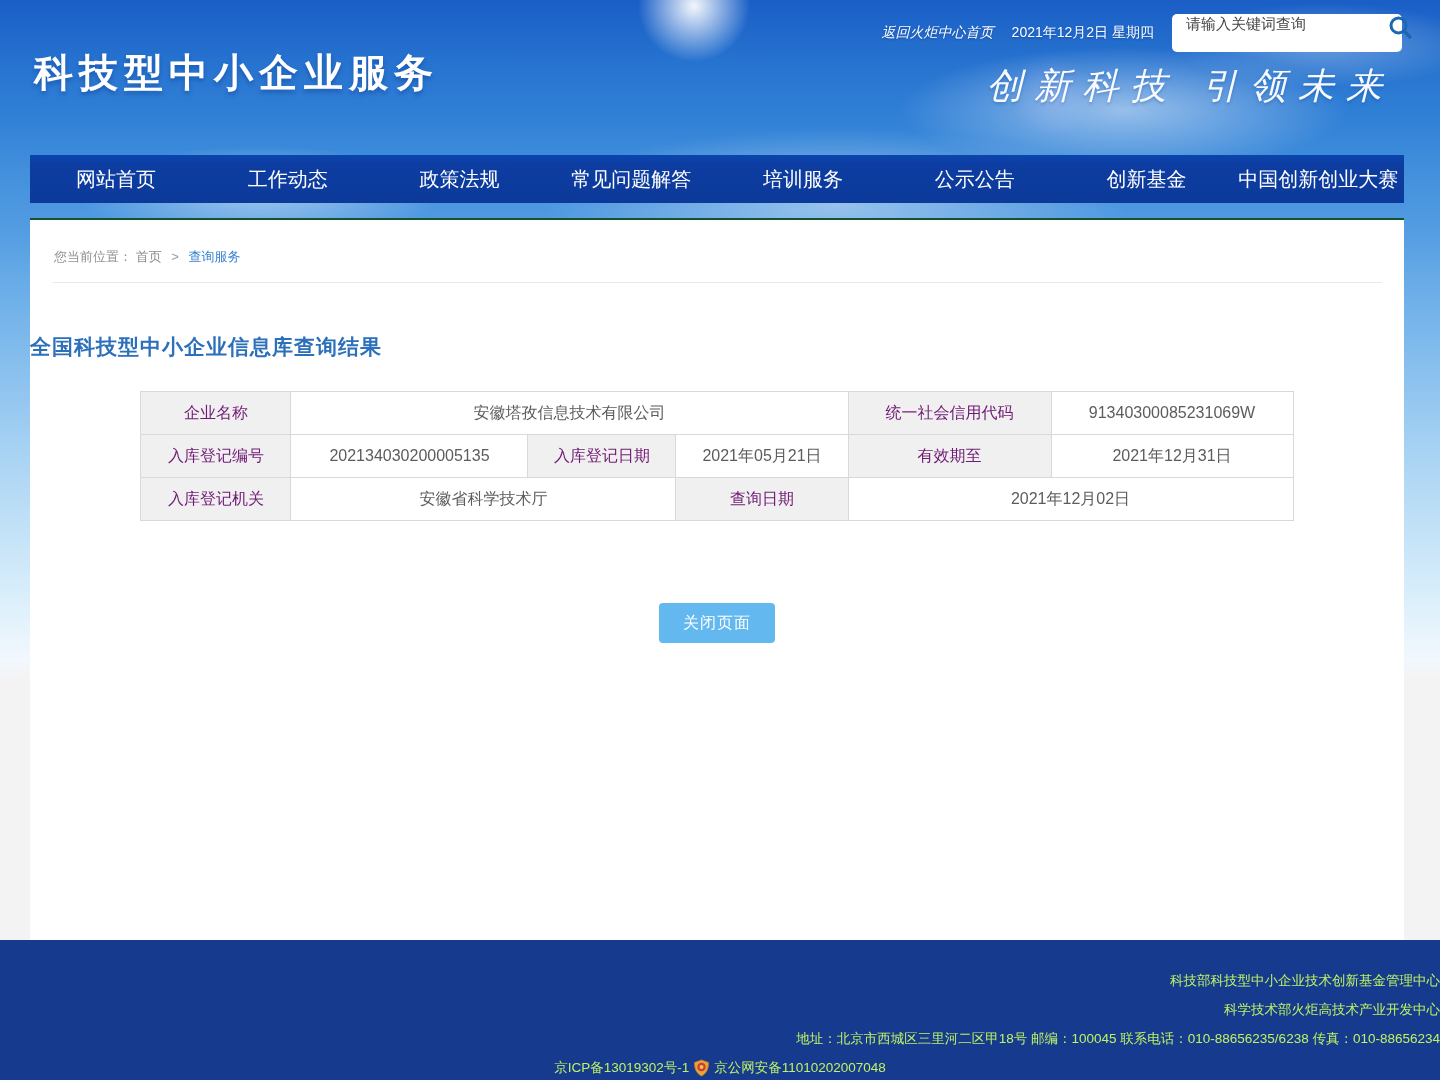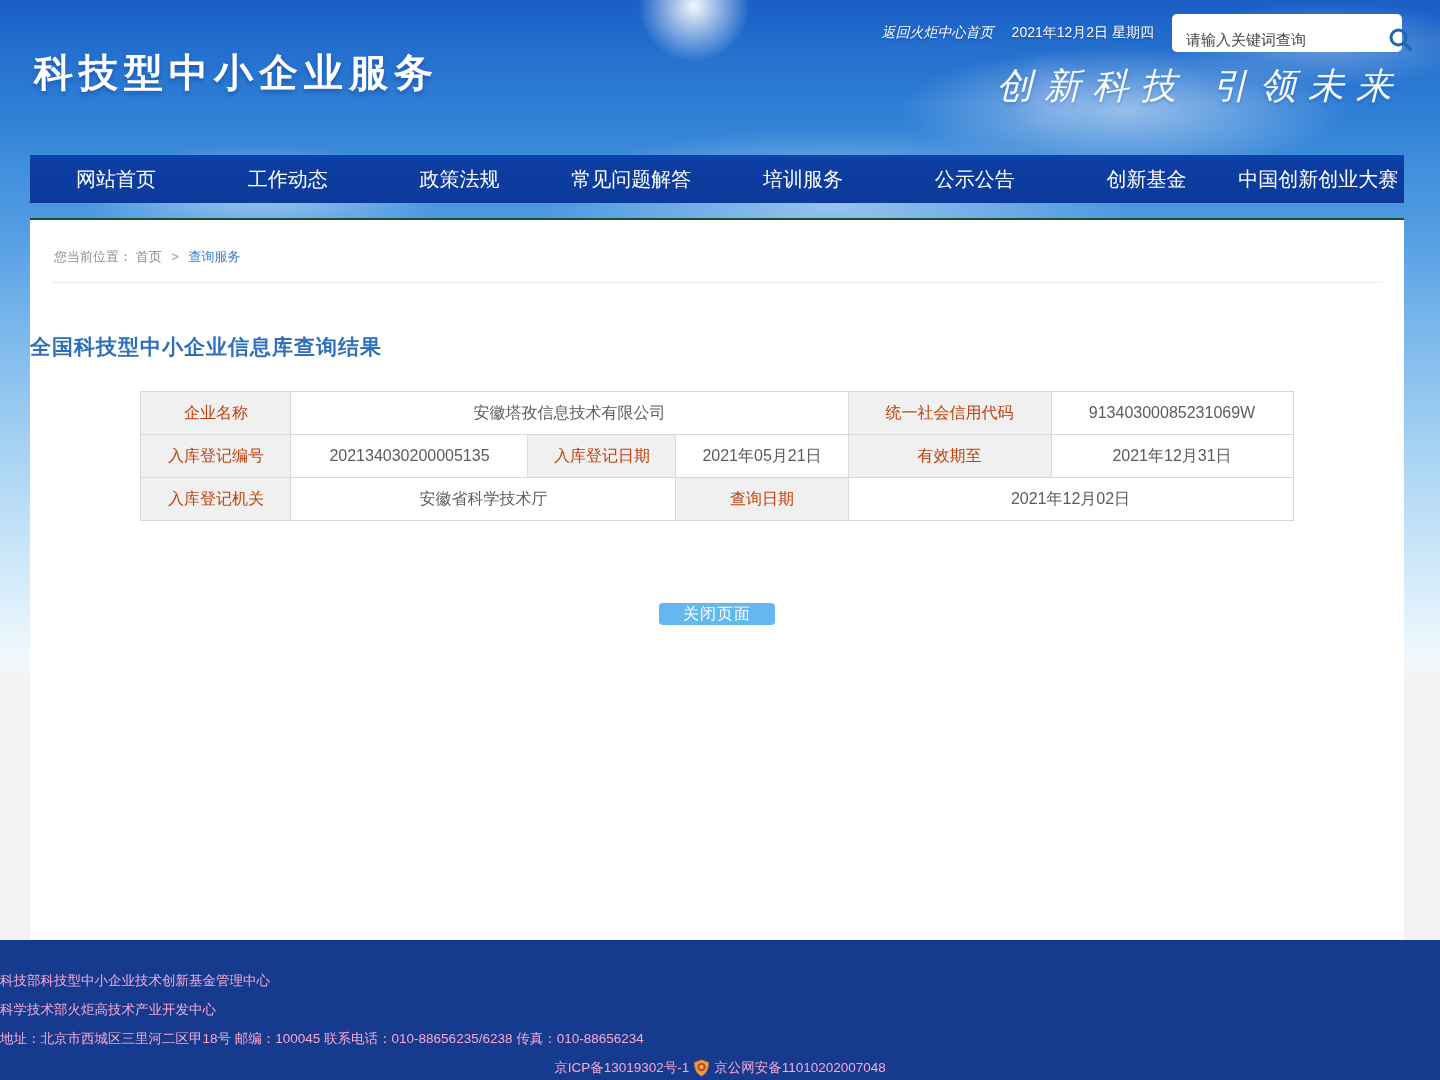--- a/index.html
+++ b/index.html
@@ -12,42 +12,42 @@
       radial-gradient(ellipse 260px 70px at 18% 195px, rgba(255,255,255,.45), rgba(255,255,255,0) 70%),
       radial-gradient(ellipse 420px 110px at 58% 205px, rgba(255,255,255,.42), rgba(255,255,255,0) 70%),
       radial-gradient(ellipse 220px 60px at 92% 45px, rgba(255,255,255,.30), rgba(255,255,255,0) 70%),
       radial-gradient(circle 60px at 73% 95px, rgba(210,190,255,.18), rgba(210,190,255,0) 70%),
       linear-gradient(180deg,#1a5ec6 0px,#2672cf 60px,#3181d7 120px,#428fdc 170px,#509ae1 220px,#6fb0e9 300px,#a7d2f3 450px,#dbeffb 600px,#f2f8fd 660px,#f3f3f3 681px,#f3f3f3 100%);
   }
   
   .topbar{position:absolute;top:14px;right:38px;display:flex;align-items:center;gap:18px;z-index:5;}
   .topbar .txt{color:#fff;font-size:14px;text-shadow:0 1px 2px rgba(0,40,110,.4);white-space:nowrap;}
   .topbar .txt.link{cursor:pointer;font-style:italic;}
-  .searchbox{width:230px;height:38px;background:#fff;border-radius:5px;display:flex;align-items:center;padding:12px 8px 0 12px;box-sizing:border-box;}
+  .searchbox{width:230px;height:38px;background:#fff;border-radius:5px;display:flex;align-items:flex-start;padding:0 8px 0 12px;box-sizing:border-box;}
   .searchbox input{flex:1;border:none;outline:none;font-size:15px;color:#333;font-family:inherit;background:transparent;}
   .searchbox input::placeholder{color:#444;opacity:1;}
   .search-ico{width:26px;height:26px;flex:0 0 auto;cursor:pointer;}
   .logo{position:absolute;top:46px;left:34px;color:#fff;font-size:39px;font-weight:bold;letter-spacing:6px;white-space:nowrap;text-shadow:0 3px 4px rgba(0,40,120,.35);font-family:"DejaVu Serif","Liberation Serif",serif;z-index:4;}
-  .slogan{position:absolute;top:62px;right:36px;color:rgba(255,255,255,.96);font-size:36px;font-style:italic;letter-spacing:12px;white-space:nowrap;font-family:"DejaVu Serif","Liberation Serif",serif;text-shadow:0 2px 3px rgba(0,50,130,.25);z-index:4;}
+  .slogan{position:absolute;top:62px;right:46px;color:rgba(255,255,255,.96);font-size:36px;font-style:italic;letter-spacing:12px;white-space:nowrap;font-family:"DejaVu Serif","Liberation Serif",serif;text-shadow:0 2px 3px rgba(0,50,130,.25);z-index:4;}
   
   .nav{position:absolute;top:155px;left:30px;width:1374px;height:48px;background:linear-gradient(180deg,#0a46ae 0%,#0d3da2 18%,#0c3a9a 100%);display:flex;z-index:6;}
   .nav-item{flex:1;text-align:center;line-height:48px;color:#fff;font-size:20px;cursor:pointer;white-space:nowrap;}
   
   .container{position:absolute;top:218px;left:30px;width:1374px;height:722px;background:#fff;border-top:2px solid #14532d;box-sizing:border-box;z-index:3;}
   .breadcrumb{margin:0 22px;padding:28px 2px 16px;border-bottom:1px solid #eaeaea;font-size:13px;color:#909090;}
   .breadcrumb .bc-home{color:#8a8a8a;cursor:pointer;}
   .breadcrumb .bc-sep{margin:0 6px;color:#9a9a9a;}
   .breadcrumb .bc-cur{color:#3a82d6;cursor:pointer;}
   .page-title{margin-top:50px;text-align:left;font-size:21px;font-weight:bold;color:#2c6fba;letter-spacing:1px;}
   table.result{border-collapse:collapse;margin:30px auto 0;table-layout:fixed;width:1152px;}
   table.result td{border:1px solid #d9d9d9;height:42px;text-align:center;font-size:16px;color:#5c5c5c;padding:0 6px;overflow:hidden;white-space:nowrap;}
-  table.result td.label{background:#f0f0f0;color:#c2410c;}
-  .close-btn{display:block;margin:82px auto 0;width:116px;height:22px;background:#62b8ef;border:none;border-radius:4px;color:#fff;font-size:16px;cursor:pointer;font-family:inherit;letter-spacing:1px;}
+  table.result td.label{background:#f0f0f0;color:#701a75;}
+  .close-btn{display:block;margin:82px auto 0;width:116px;height:40px;background:#62b8ef;border:none;border-radius:4px;color:#fff;font-size:16px;cursor:pointer;font-family:inherit;letter-spacing:1px;}
   
-  .footer{position:absolute;top:940px;left:0;width:1440px;height:140px;background:#163a8e;text-align:left;color:#f9a8d4;font-size:13.5px;box-sizing:border-box;padding-top:26px;z-index:4;}
+  .footer{position:absolute;top:940px;left:0;width:1440px;height:140px;background:#163a8e;text-align:right;color:#bef264;font-size:13.5px;box-sizing:border-box;padding-top:26px;z-index:4;}
   .footer .f-line{line-height:29px;white-space:nowrap;}
   .footer .icp-line{line-height:29px;display:flex;align-items:center;justify-content:center;gap:4px;}
   .footer .icp-link{cursor:pointer;}
   .badge-ico{width:17px;height:18px;display:inline-block;vertical-align:middle;}
 </style>
 </head>
 <body>
 
 <div class="topbar">
   <span class="txt link">返回火炬中心首页</span>

